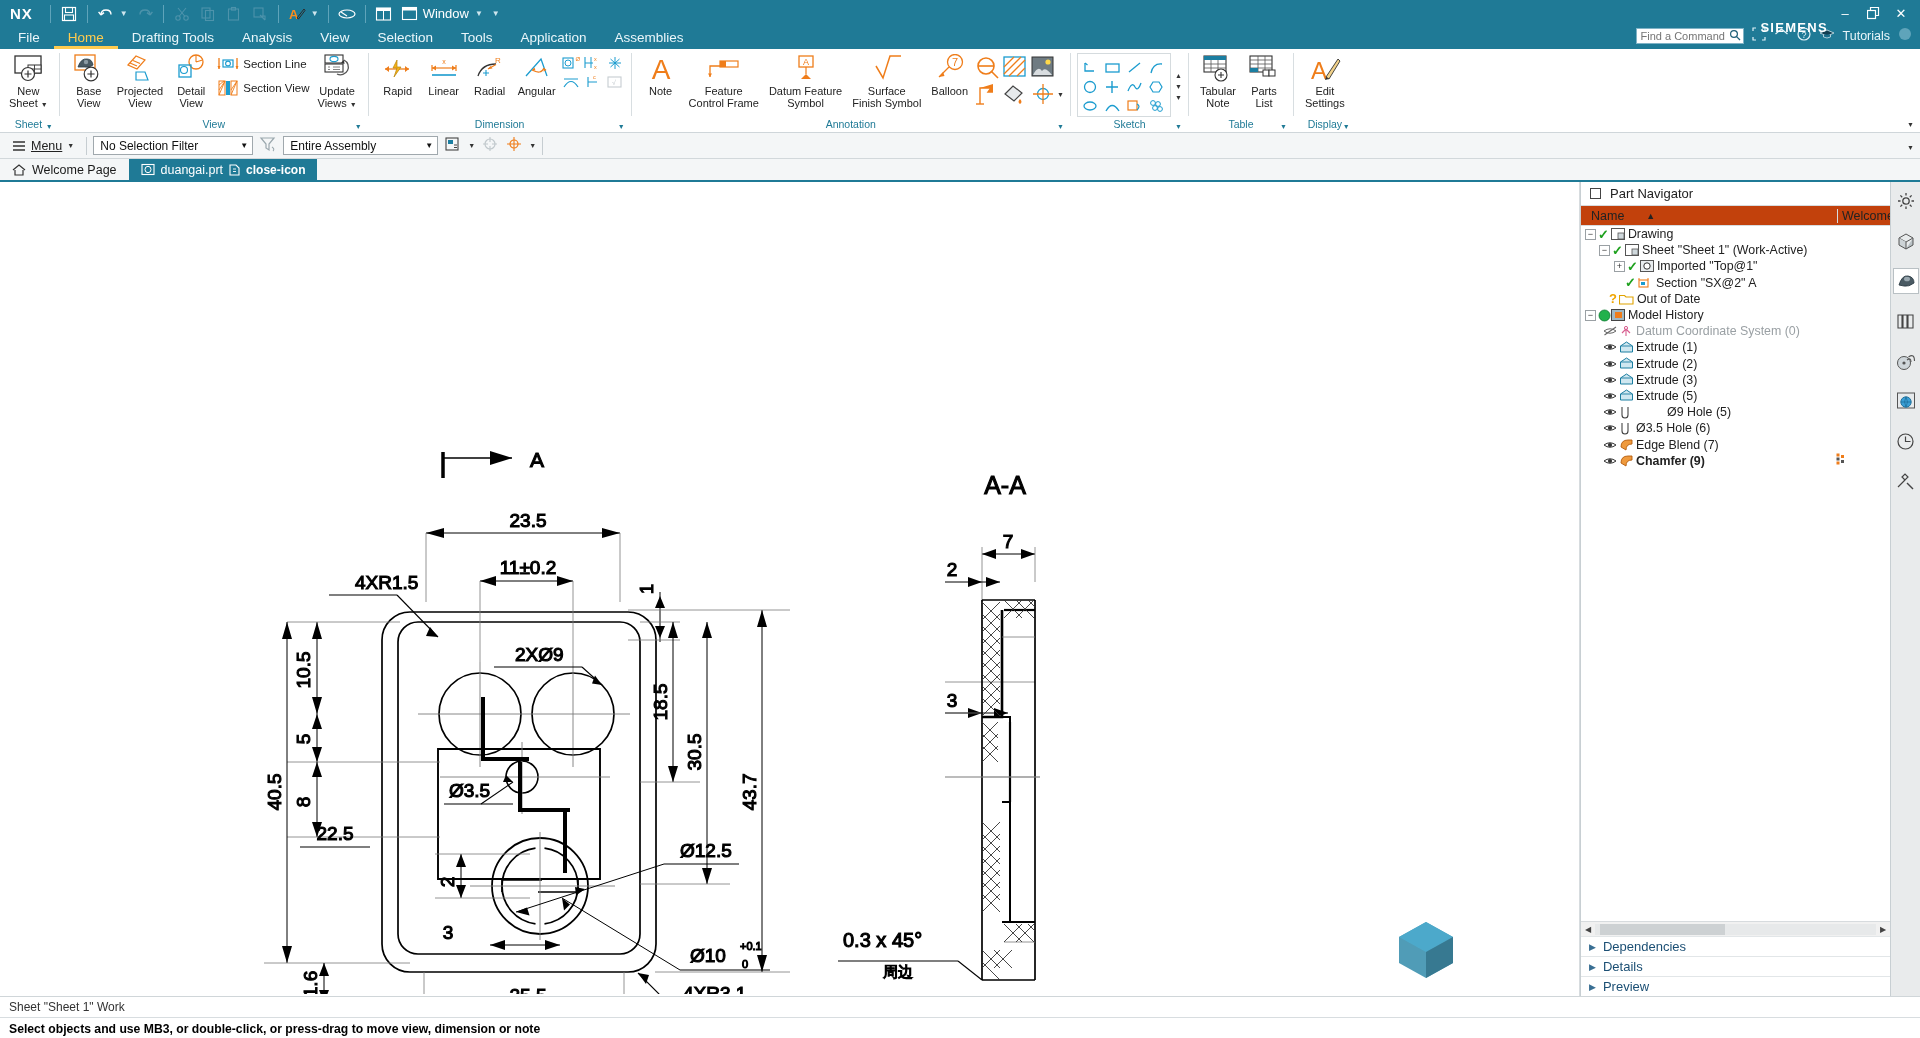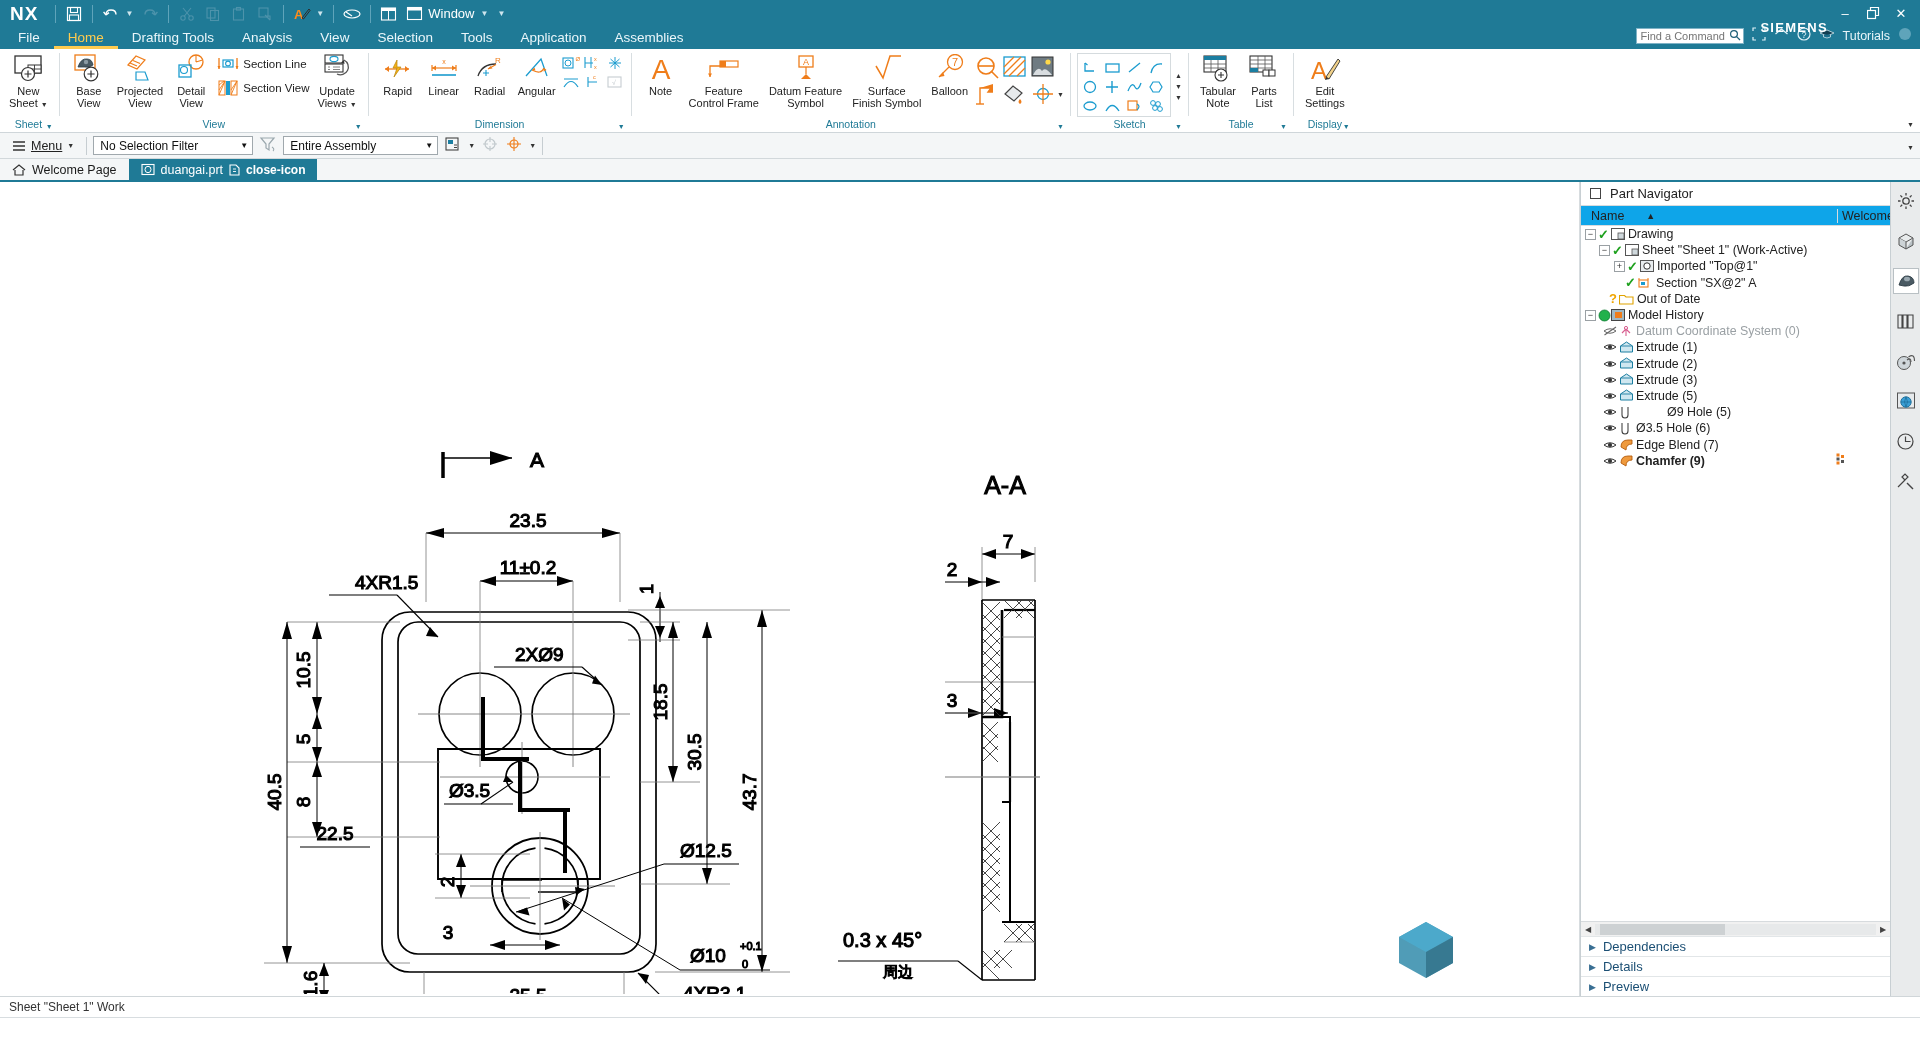--- a/index.html
+++ b/index.html
@@ -8,21 +8,21 @@
     font-family: "Liberation Sans", sans-serif;
     font-size: 13px;
     background:#ffffff;
     color:#222;
   }
   
   #titlebar {
     height:27px; background:#1f7a96; display:flex; align-items:center;
     color:#fff; position:relative;
   }
-  #nx-logo { font-weight:bold; font-size:19px; letter-spacing:1px; padding:0 12px 0 10px; color:#fff; }
+  #nx-logo { font-weight:bold; font-size:15px; letter-spacing:1px; padding:0 12px 0 10px; color:#fff; }
   .qat-sep { width:1px; height:18px; background:#5fa4ba; margin:0 5px; }
   .qat-btn { width:26px; height:22px; display:flex; align-items:center; justify-content:center; cursor:default; }
   .qat-btn svg { display:block; }
   .qat-caret { font-size:8px; color:#cfe6ee; padding:0 4px 0 1px; }
   #window-btn { display:flex; align-items:center; gap:5px; padding:0 4px; font-size:13px; }
   #app-title {
     position:absolute; left:0; right:0; text-align:center; font-size:13.5px; color:#fff; pointer-events:none;
   }
   #siemens { position:absolute; right:92px; top:20px; font-weight:bold; font-size:13px; letter-spacing:1.3px; }
   #wincontrols { position:absolute; right:6px; top:0; height:27px; display:flex; align-items:center; gap:2px; z-index:5; }
@@ -67,21 +67,21 @@
   .ftab { display:flex; align-items:center; gap:6px; padding:0 12px; font-size:12.5px; color:#1a1a1a; }
   .ftab.active { background:#1f7a96; color:#fff; }
   .ftab .x { font-size:12px; font-weight:bold; }
   
   #main { display:flex; height:calc(1038px - 27px - 22px - 84px - 26px - 23px - 42px); }
   #canvas { flex:1; background:#ffffff; position:relative; overflow:hidden; border-right:1px solid #d7dcdf;}
   
   #rightpanel { width:310px; background:#fff; display:flex; flex-direction:column; border-left:1px solid #c8cfd3; }
   #pn-header { height:23px; display:flex; align-items:center; gap:9px; padding-left:9px; font-size:13px; }
   #pn-header .sq { width:11px; height:11px; border:1.6px solid #444; }
-  #pn-colhead { height:21px; background:#0ea5e9; border-top:1px solid #d7dbde; border-bottom:1px solid #d7dbde;
+  #pn-colhead { height:21px; background:#c2410c; border-top:1px solid #d7dbde; border-bottom:1px solid #d7dbde;
     display:flex; align-items:center; font-size:12.5px; }
   #pn-colhead .c1 { flex:1; padding-left:10px; display:flex; align-items:center; gap:22px;}
   #pn-colhead .c2 { width:53px; border-left:1px solid #d7dbde; padding-left:4px; overflow:hidden; white-space:nowrap;}
   #pn-tree { flex:1; overflow:hidden; position:relative; }
   .tnode { height:16.2px; display:flex; align-items:center; font-size:12.4px; white-space:nowrap; padding-left:4px; }
   .tnode .exp { width:11px; height:11px; border:1px solid #9aa0a4; font-size:9px; line-height:9px; text-align:center;
                 color:#333; background:#fff; margin-right:2px; display:inline-block;}
   .chk { color:#1ea11e; font-weight:bold; font-size:13px; margin-right:2px;}
   .dim { color:#9aa0a4; }
   .bold { font-weight:bold; }
@@ -1283,13 +1283,14 @@
       <svg width="19" height="19" viewBox="0 0 19 19">
           <path d="M2 15 L9 8 M9 8 l-3 -3 l3 -3 l3 3 z" fill="none" stroke="#444" stroke-width="1.2"></path>
           <path d="M11 11 L17 17" stroke="#444" stroke-width="1.4"></path>
         </svg>
     </div>
   </div>
 </div>
 
 <div id="statusbar">
   <div id="status1">Sheet "Sheet 1" Work</div>
+  <div id="status2">Select objects and use MB3, or double-click, or press-drag to move view, dimension or note</div>
 </div>
 
 </body></html>

